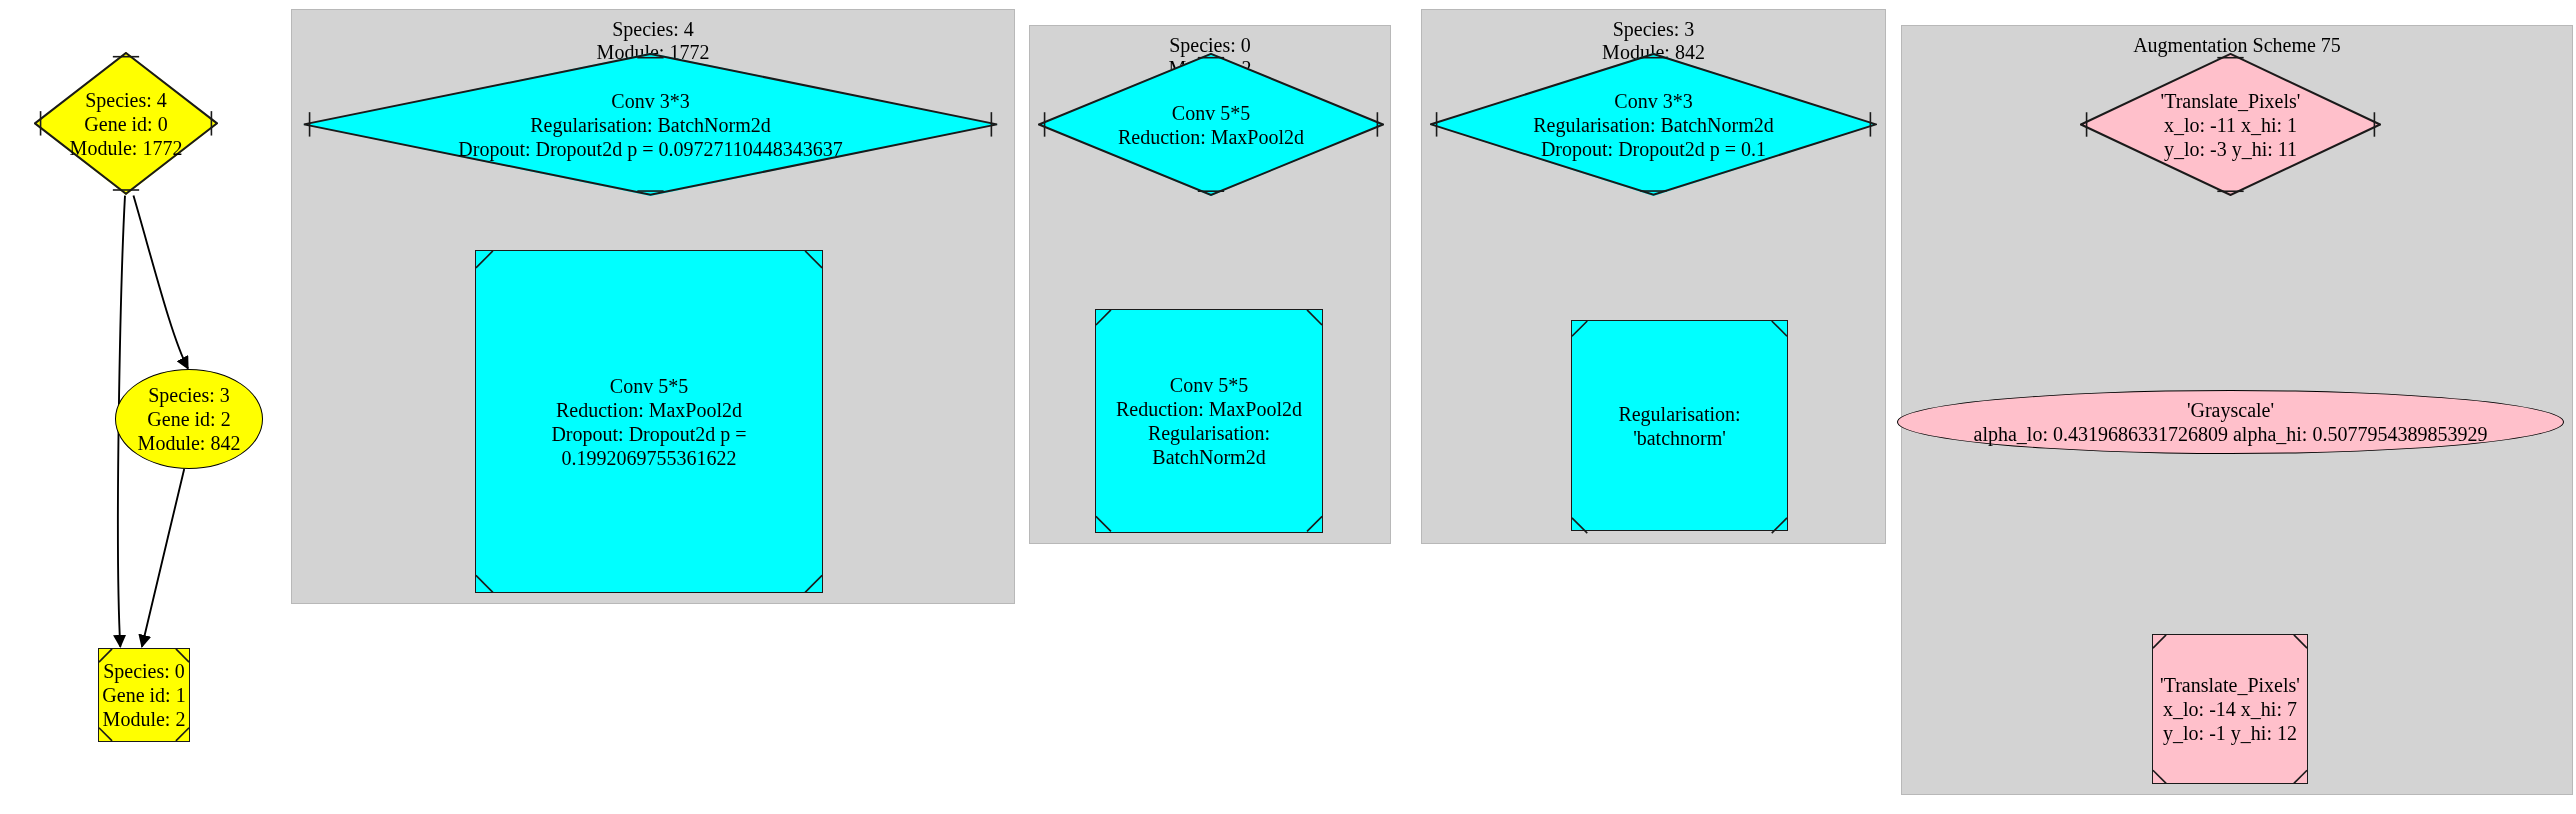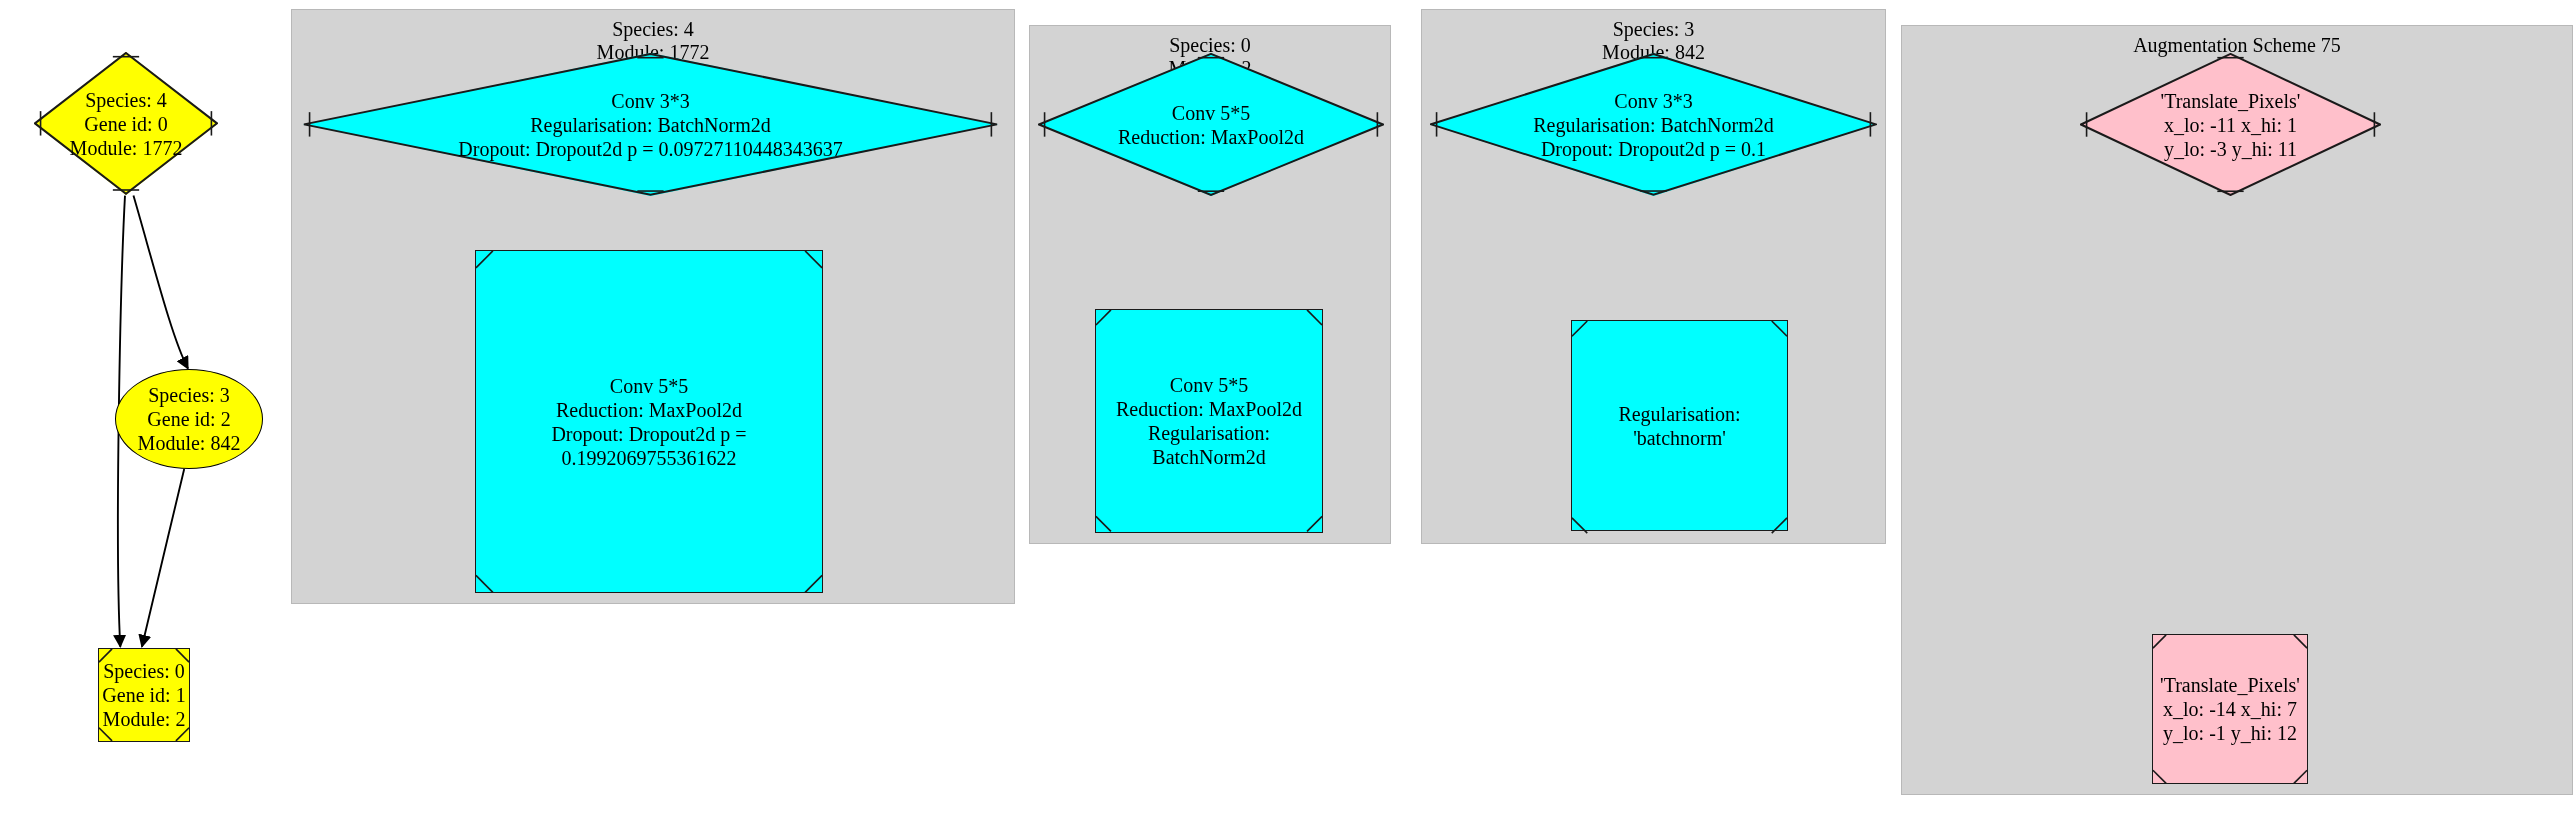--- a/index.html
+++ b/index.html
@@ -246,20 +246,25 @@
       <polygon points="160,1 319,76 160,151 1,76" fill="none" stroke="#1a1a1a" stroke-width="2" vector-effect="non-scaling-stroke"></polygon>
       <path class="ohatch" d="M 146,5 L 174,5" vector-effect="non-scaling-stroke"></path>
       <path class="ohatch" d="M 146,147 L 174,147" vector-effect="non-scaling-stroke"></path>
       <path class="ohatch" d="M 7,63 L 7,89" vector-effect="non-scaling-stroke"></path>
       <path class="ohatch" d="M 313,63 L 313,89" vector-effect="non-scaling-stroke"></path>
     </svg>
     <div class="node-text">'Translate_Pixels'
 x_lo: -11   x_hi: 1
 y_lo: -3     y_hi: 11</div>
   </div>
+  <div class="node shape-ellipse" style="--fill:#ffc0cb; left:1897px; top:390px; width:667px; height:64px;">
+    <div class="fill"></div>
+    <div class="node-text">'Grayscale'
+alpha_lo: 0.4319686331726809   alpha_hi: 0.5077954389853929</div>
+  </div>
   <div class="node shape-msquare" style="--fill:#ffc0cb; left:2152px; top:634px; width:156px; height:150px;">
     <div class="fill"></div>
     <svg class="outline" style="position:absolute;inset:0;" viewBox="0 0 166 160" preserveAspectRatio="none">
       <path class="ohatch" d="M 1,15 L 15,1" vector-effect="non-scaling-stroke"></path>
       <path class="ohatch" d="M 151,1 L 165,15" vector-effect="non-scaling-stroke"></path>
       <path class="ohatch" d="M 1,145 L 15,159" vector-effect="non-scaling-stroke"></path>
       <path class="ohatch" d="M 151,159 L 165,145" vector-effect="non-scaling-stroke"></path>
     </svg>
     <div class="node-text">'Translate_Pixels'
 x_lo: -14   x_hi: 7

